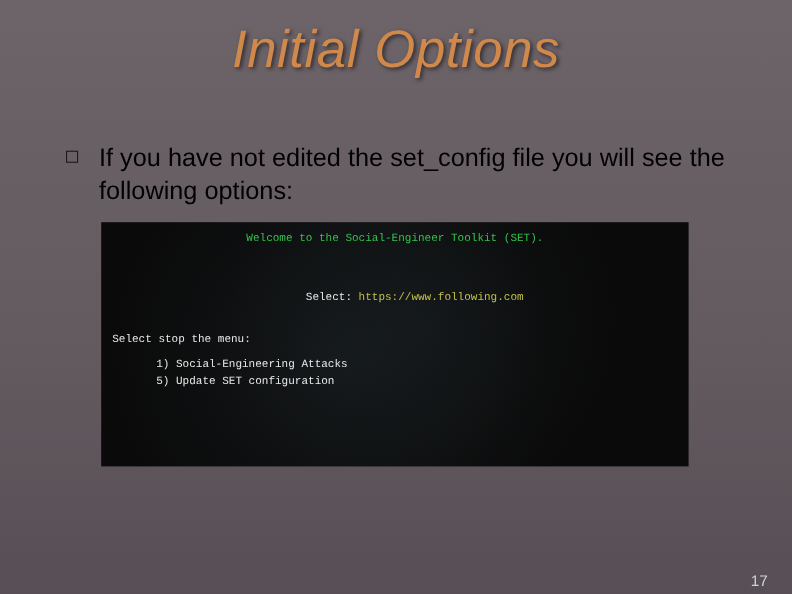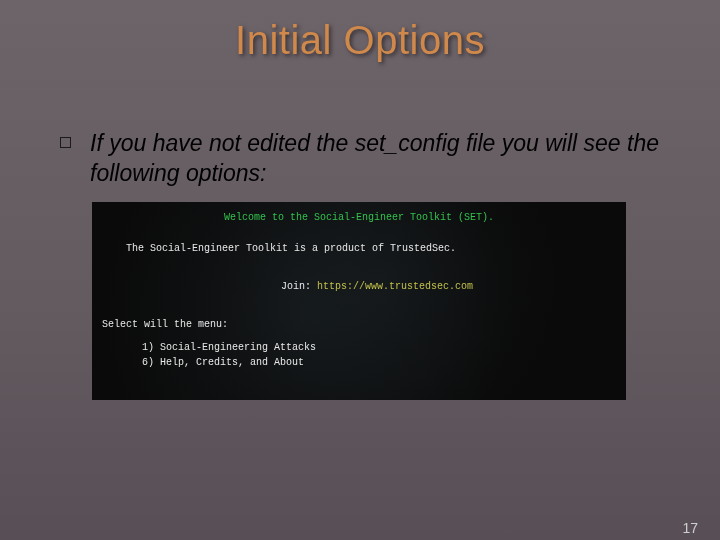--- a/index.html
+++ b/index.html
@@ -19,26 +19,27 @@
     background: linear-gradient(180deg, #6d646a 0%, #635a60 60%, #574f55 100%);
     box-sizing: border-box;
   }
 
   .title {
     position: absolute;
     top: 18px;
     left: 0;
     right: 0;
     text-align: center;
-    font-size: 40px;
+    font-size: 48px;
     font-weight: 400;
     color: #d0894a;
     letter-spacing: 0.5px;
     text-shadow: 2px 2px 4px rgba(0,0,0,0.55);
     font-family: "Gill Sans", "Segoe UI", Arial, sans-serif;
+    font-style: italic;
   }
 
   .bullet-row {
     position: absolute;
     top: 128px;
     left: 60px;
     right: 50px;
   }
 
   .square-bullet {
@@ -50,29 +51,28 @@
     border: 1.5px solid #1a1a1a;
     box-sizing: border-box;
     background: transparent;
   }
 
   .bullet-text {
     margin-left: 30px;
     font-size: 23px;
     line-height: 30px;
     color: #000;
-    font-style: italic;
   }
 
   .terminal {
     position: absolute;
     top: 202px;
     left: 92px;
     width: 534px;
-    height: 198px;
+    height: 222px;
     background: #0a0a0a;
     box-sizing: border-box;
     padding: 8px 10px 4px 10px;
     font-family: "Courier New", monospace;
     font-size: 10px;
     line-height: 15px;
     color: #e5e5e5;
     overflow: hidden;
   }
 
@@ -114,28 +114,27 @@
 
   <div class="bullet-row">
     <span class="square-bullet"></span>
     <div class="bullet-text">If you have not edited the set_config file you will see the following options:</div>
   </div>
 
   <div class="terminal">
     <div class="term-line center c-green">Welcome to the Social-Engineer Toolkit (SET).</div>
     <div class="gap"></div>
     <div class="gap"></div>
-    <div class="term-line indent2 c-white">The Social-Engineer Toolkit is a product of TrustedSec.</div>
     <div class="gap"></div>
     <div class="term-line center">
-      <span class="c-white">Join: </span><span class="c-yellow">https://www.trustedsec.com</span>
+      <span class="c-white">Select: </span><span class="c-yellow">https://www.following.com</span>
     </div>
     <div class="gap"></div>
-    <div class="term-line c-white">Select will the menu:</div>
+    <div class="term-line c-white">Select stop the menu:</div>
     <div class="gap"></div>
     <div class="term-line indent1 c-white">1) Social-Engineering Attacks</div>
-    <div class="term-line indent1 c-white">6) Help, Credits, and About</div>
+    <div class="term-line indent1 c-white">5) Update SET configuration</div>
     <div class="gap"></div>
 
   </div>
 
   <div class="page-num">17</div>
 </div>
 
 </body></html>

